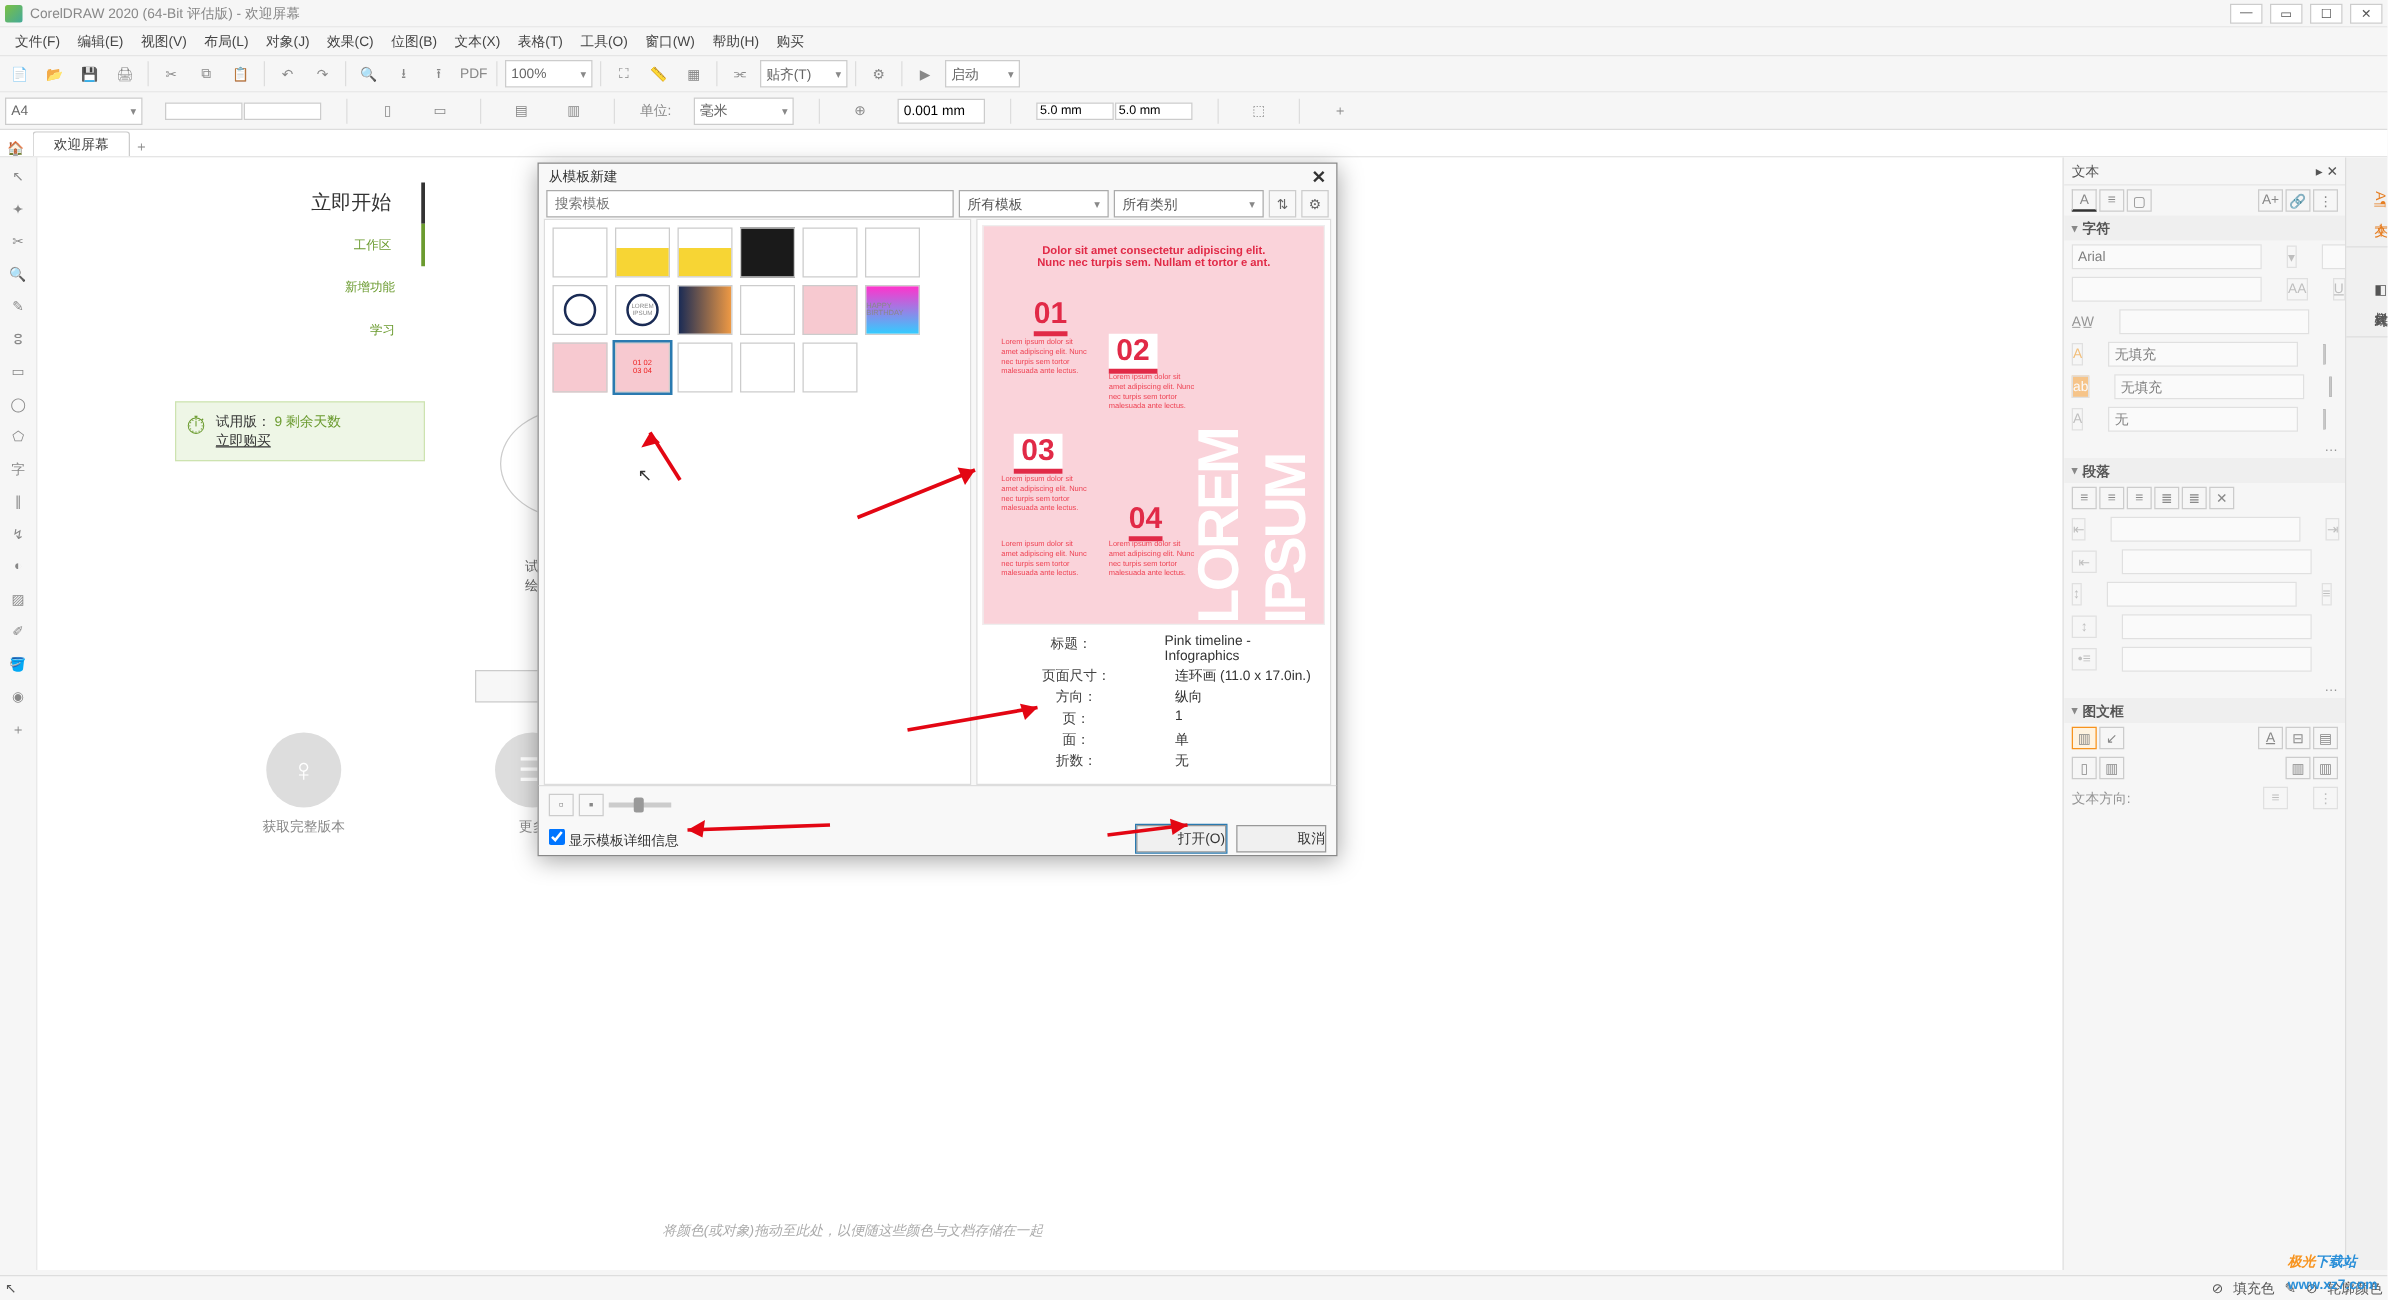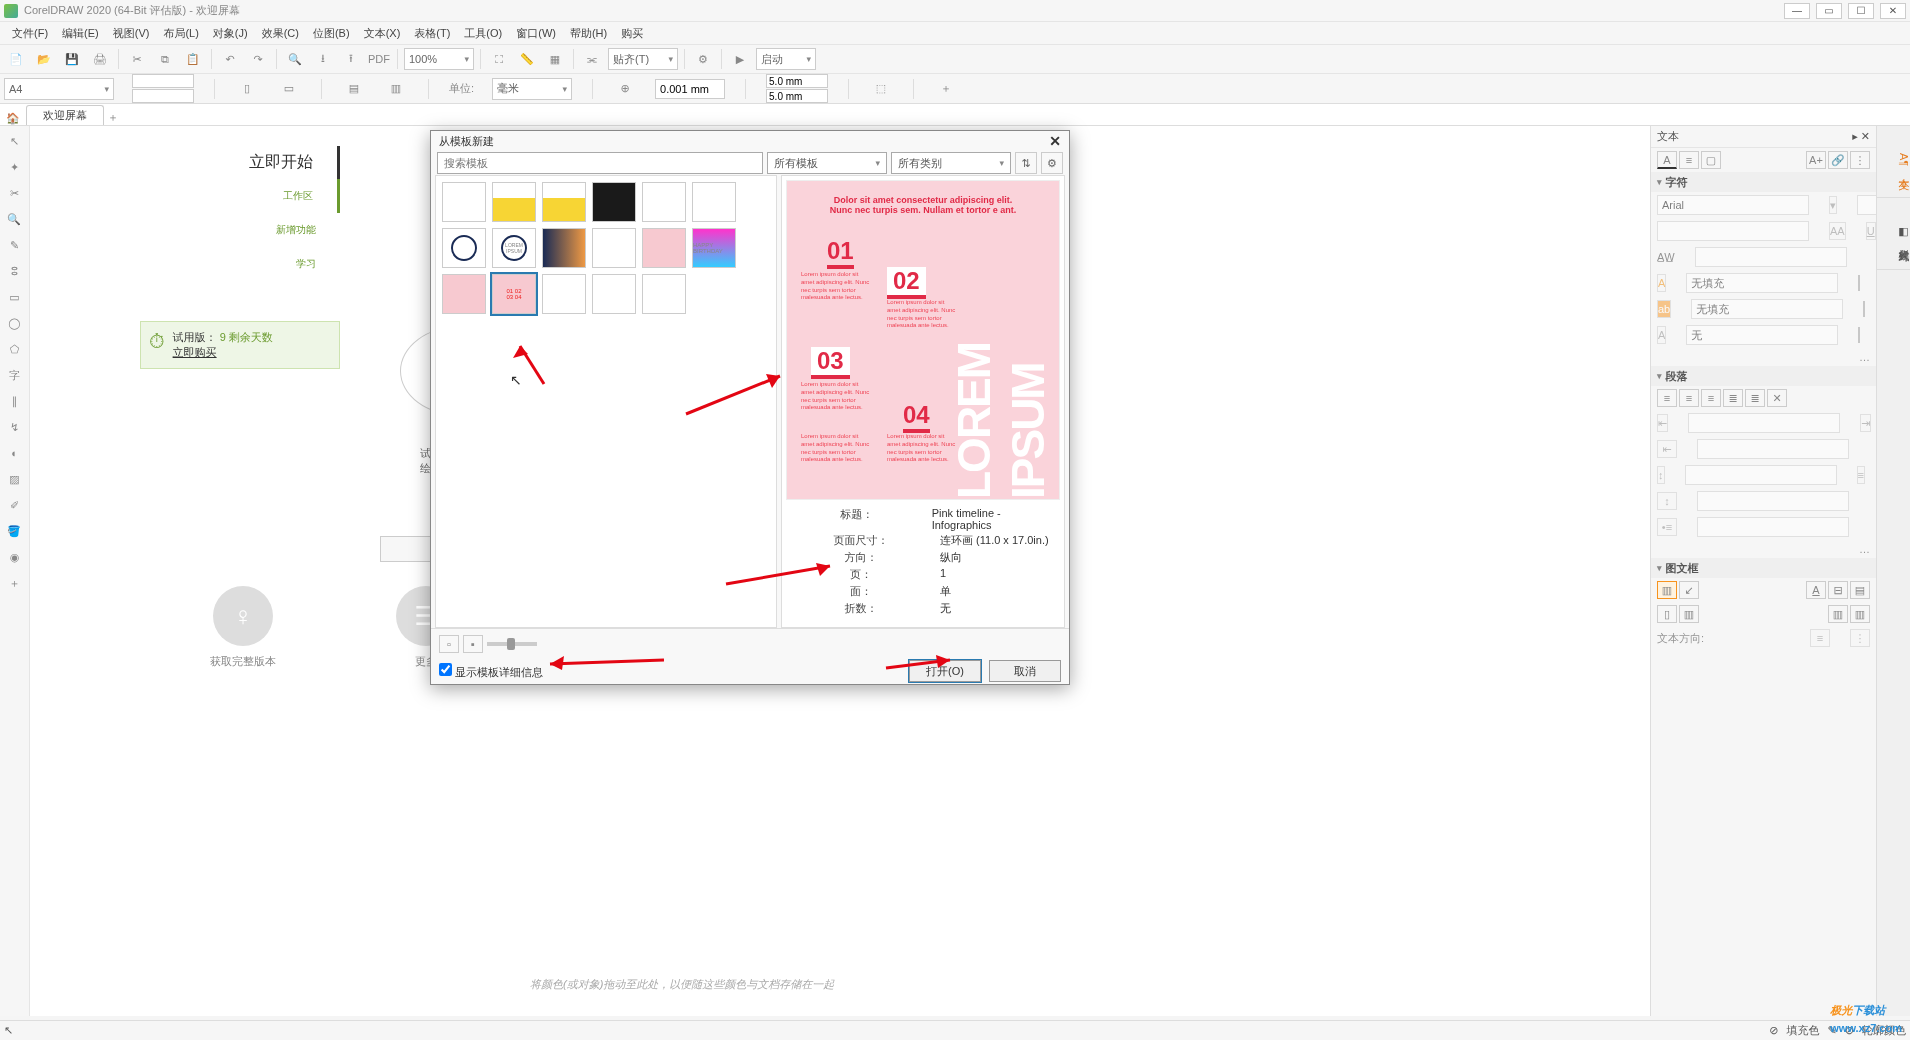--- a/index.html
+++ b/index.html
@@ -20,21 +20,21 @@
 .toolbar { height:30px; background:#f6f6f6; border-top:1px solid #e5e5e5; border-bottom:1px solid #e5e5e5; display:flex; align-items:center; padding:0 4px; gap:4px; }
 .tb-btn { width:24px; height:22px; display:flex; align-items:center; justify-content:center; color:#888; border:1px solid transparent; }
 .tb-sep { width:1px; height:20px; background:#ddd; margin:0 2px; }
 .tb-drop { height:22px; border:1px solid #ccc; background:#fff; padding:0 4px; display:flex; align-items:center; min-width:50px; color:#666; }
 .tb-drop::after { content:"▾"; margin-left:auto; color:#888; font-size:9px; }
 .tb-input { height:20px; border:1px solid #ccc; background:#fff; padding:0 4px; width:70px; }
 
 
 .propbar { height:30px; background:#f6f6f6; border-bottom:1px solid #ddd; display:flex; align-items:center; gap:18px; padding:0 4px; }
 .propbar .lbl { color:#888; }
-.stack2 { display:flex; flex-direction:column; gap:1px; }
+.stack2 { display:flex; gap:1px; }
 .stack2 input { height:14px; border:1px solid #ccc; font-size:10px; padding:0 2px; width:62px; }
 
 
 .tabbar { height:22px; background:#fff; display:flex; align-items:flex-end; border-bottom:1px solid #ddd; }
 .tabbar .home { width:26px; display:flex; align-items:center; justify-content:center; color:#555; }
 .tab { height:20px; border:1px solid #ccc; border-bottom:none; border-radius:3px 3px 0 0; background:#eee; padding:0 16px; display:flex; align-items:center; color:#444; }
 .tab.active { background:#fff; }
 .tab-plus { width:18px; text-align:center; color:#888; }
 
 
@@ -103,21 +103,21 @@
 .pv-img .num.w { background:#fff; padding:0 6px; }
 .pv-img .blk { position:absolute; font-size:6px; line-height:1.3; width:70px; color:#e45; }
 .pv-img .side { position:absolute; right:4px; top:70px; font-size:46px; letter-spacing:-2px; color:#fff; font-weight:900; writing-mode:vertical-rl; transform:rotate(180deg); }
 .pv-meta { padding:6px 4px; font-size:11px; color:#333; }
 .pv-meta .r { display:flex; padding:1px 0; }
 .pv-meta .k { width:150px; text-align:center; padding-right:8px; color:#444; }
 .dlg-foot { height:36px; border-top:1px solid #ddd; display:flex; align-items:center; padding:0 8px; gap:8px; }
 .dlg-foot .zoom { display:flex; gap:4px; align-items:center; }
 .dlg-foot .zoom .slider { width:50px; height:4px; background:#ccc; position:relative; }
 .dlg-foot .zoom .slider::after { content:""; position:absolute; left:20px; top:-4px; width:8px; height:12px; background:#999; border-radius:2px; }
-.dlg-btn { height:22px; min-width:72px; border:1px solid #999; background:#f0f0f0; text-align:center; line-height:20px; color:#333; }
+.dlg-btn { height:22px; min-width:72px; border:1px solid #999; background:#f0f0f0; text-align:right; line-height:20px; color:#333; }
 .dlg-foot2 { height:30px; display:flex; align-items:center; padding:0 8px; gap:8px; }
 .dlg-foot2 .sp { flex:1; }
 
 
 .status { position:absolute; left:0; right:0; bottom:0; height:20px; background:#f6f6f6; border-top:1px solid #ddd; display:flex; align-items:center; font-size:11px; color:#555; padding:0 4px; gap:8px; }
 .status .hint { color:#888; }
 .status .fill { margin-left:auto; display:flex; gap:8px; align-items:center; }
 .lang { position:absolute; right:160px; bottom:26px; border:1px solid #bbb; border-radius:4px; padding:2px 8px; background:#fff; color:#555; }
 
 .watermark { position:absolute; right:8px; bottom:4px; font-size:16px; font-style:italic; color:#2a8fd8; font-weight:bold; z-index:200; }

